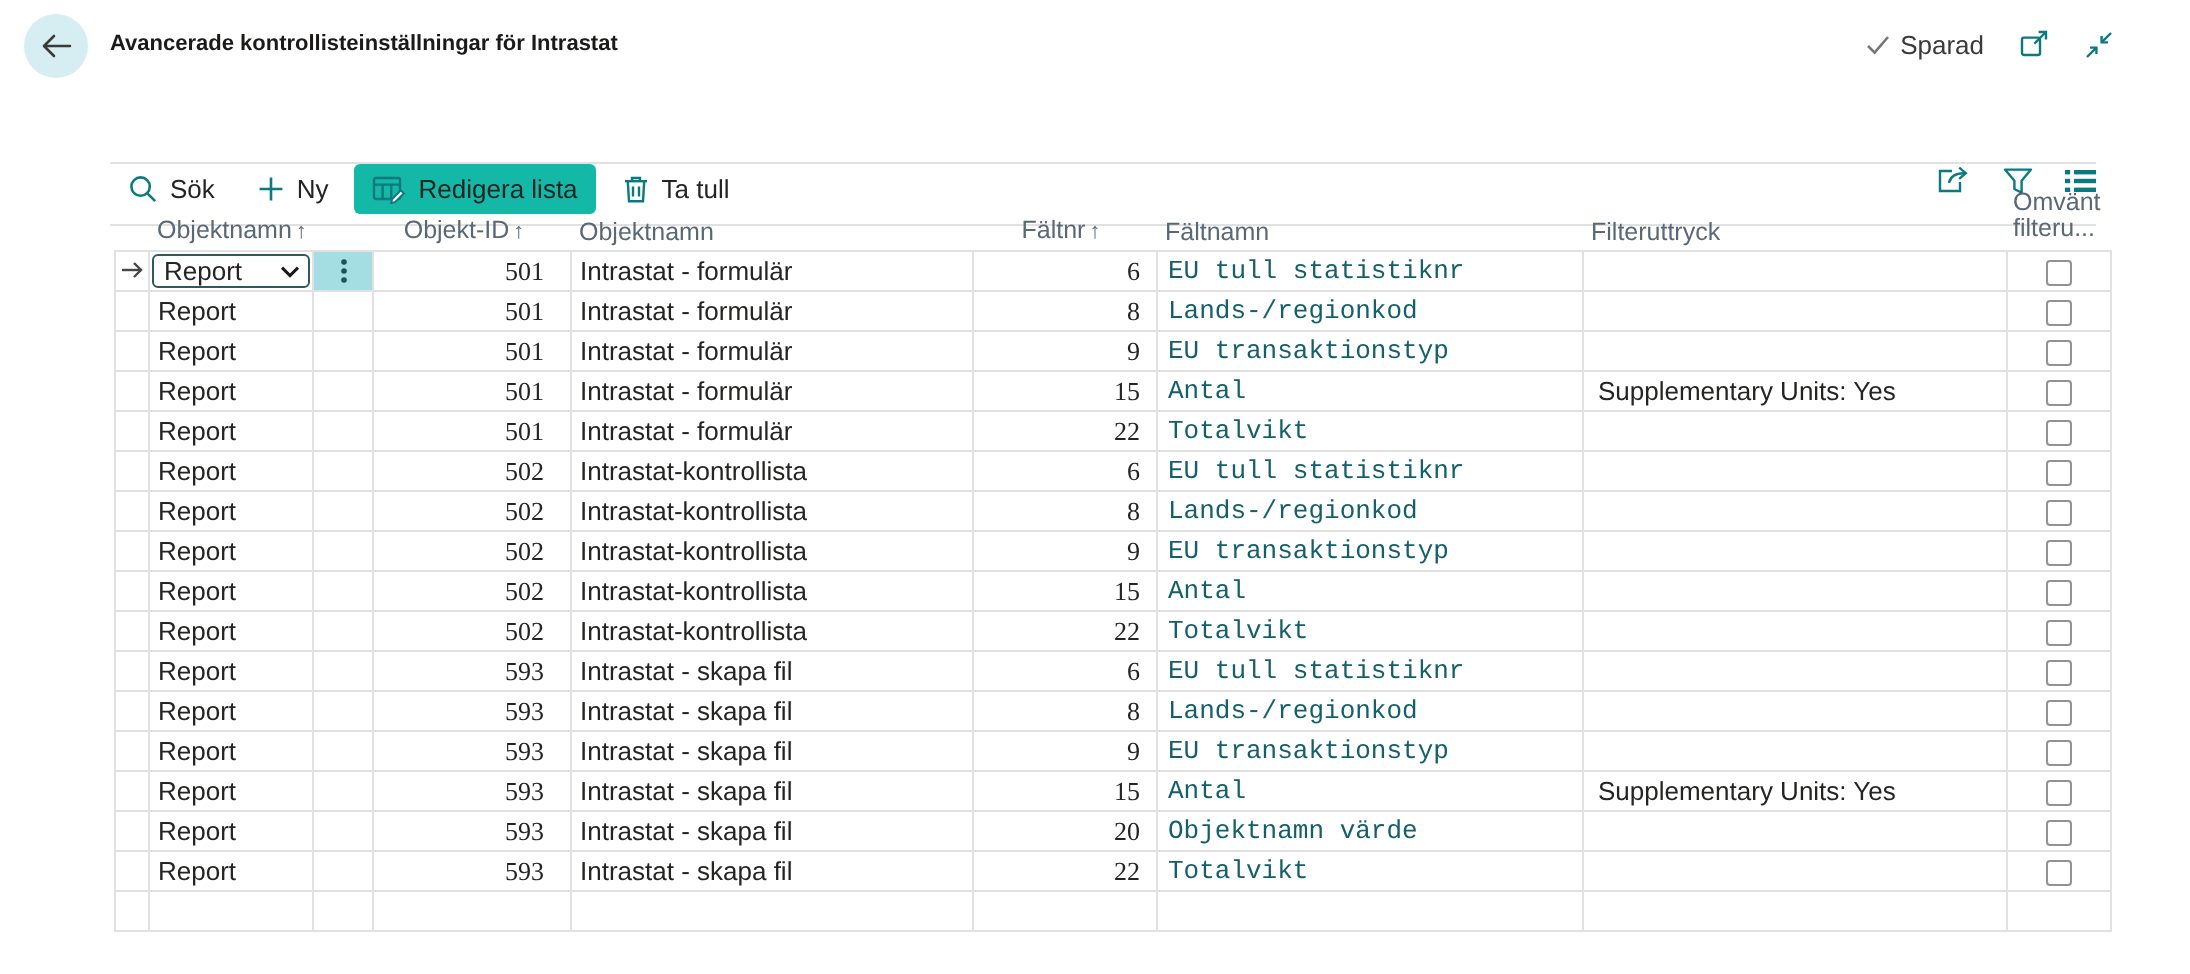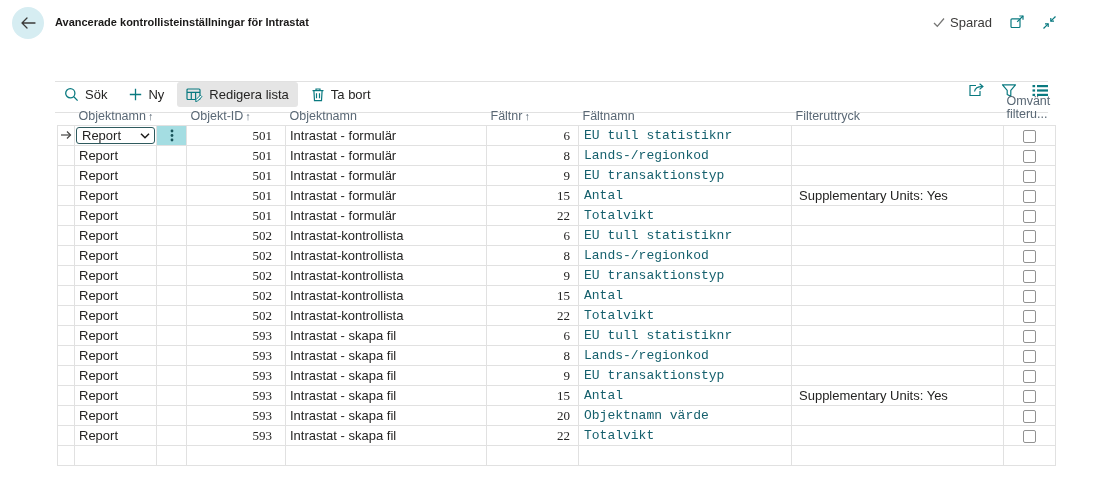--- a/index.html
+++ b/index.html
@@ -23,38 +23,38 @@
   .topbar-right{position:absolute;right:38px;top:14px;display:flex;align-items:center;gap:17px;}
   .saved{display:flex;align-items:center;gap:5px;font-size:13px;color:#3b3a39;}
   .icon-btn{background:none;border:none;padding:0;display:flex;align-items:center;cursor:pointer;}
 
   
   .toolbar{position:absolute;left:55px;right:47px;top:47px;height:32px;
     border-top:1px solid var(--grid-line);border-bottom:1px solid var(--grid-line);
     display:flex;align-items:flex-start;margin-top:34px;}
   .tb-btn{display:flex;align-items:center;gap:6px;border:none;background:transparent;
     font-family:inherit;font-size:13px;color:var(--text);padding:5px 9px;margin-right:4px;border-radius:3px;cursor:pointer;}
-  .tb-btn.active{background:#e5e5e5;}
+  .tb-btn.active{background:#14b8a6;}
   .toolbar-right{margin-left:auto;display:flex;align-items:center;gap:15px;}
 
   
   .grid-table{position:absolute;left:57px;top:95px;border-collapse:collapse;table-layout:fixed;font-size:13px;}
   .grid-table col.c-sel{width:17px}
   .grid-table col.c-type{width:82px}
   .grid-table col.c-assist{width:30px}
   .grid-table col.c-id{width:99px}
   .grid-table col.c-name{width:201px}
   .grid-table col.c-fnr{width:92px}
   .grid-table col.c-fname{width:213px}
   .grid-table col.c-filter{width:212px}
   .grid-table col.c-chk{width:52px}
 
   .grid-table thead th{border:none;font-weight:400;color:var(--header-text);font-size:12.5px;
     vertical-align:bottom;text-align:left;padding:0 0 2px 4px;line-height:13px;white-space:nowrap;}
-  .grid-table thead th.num{text-align:left;padding-right:12px;}
+  .grid-table thead th.num{text-align:center;padding-right:12px;}
   .grid-table thead th.h-fnr{padding-right:8px;}
   .grid-table thead th.h-chk{padding-left:3px;padding-bottom:4px;}
   .sort-arrow{font-size:11px;margin-left:2px;}
 
   .grid-table tbody td{border:1px solid var(--grid-line);height:20px;padding:0 4px;
     white-space:nowrap;overflow:hidden;background:#fff;}
   .grid-table tbody td.num{text-align:right;padding-right:13px;font-family:Liberation Serif, serif;}
   .grid-table tbody td.fnr{padding-right:8px;}
   .grid-table tbody td.link{color:var(--link);padding-left:5px;font-family:Liberation Mono, monospace;}
   .grid-table tbody td.filter{padding-left:7px;}
@@ -152,21 +152,21 @@
     </button>
     <button class="tb-btn">
       <span style="line-height:0">
         <svg width="14" height="15" viewBox="0 0 14 15" fill="none" stroke="#0a7a80" stroke-width="1.2">
           <path d="M1.5 3.6h11"></path>
             <path d="M5 3.6V2h4v1.6"></path>
             <path d="M2.9 3.6l.6 10h7l.6-10"></path>
           <path d="M5.5 6.2v5M8.5 6.2v5"></path>
         </svg>
       </span>
-      <span>Ta bort</span>
+      <span>Ta tull</span>
     </button>
 
     <div class="toolbar-right">
       <button class="icon-btn">
         <span style="line-height:0">
           <svg width="18" height="16" viewBox="0 0 18 16" fill="none" stroke="#0a7a80" stroke-width="1.2">
             <path d="M8 3.5H2v10h10V9"></path>
             <path d="M6.5 9.5c.6-3.2 3.2-4.9 7.5-4.9"></path>
             <path d="M11.6 1.8l3.3 2.8-3.3 2.8"></path>
           </svg>

